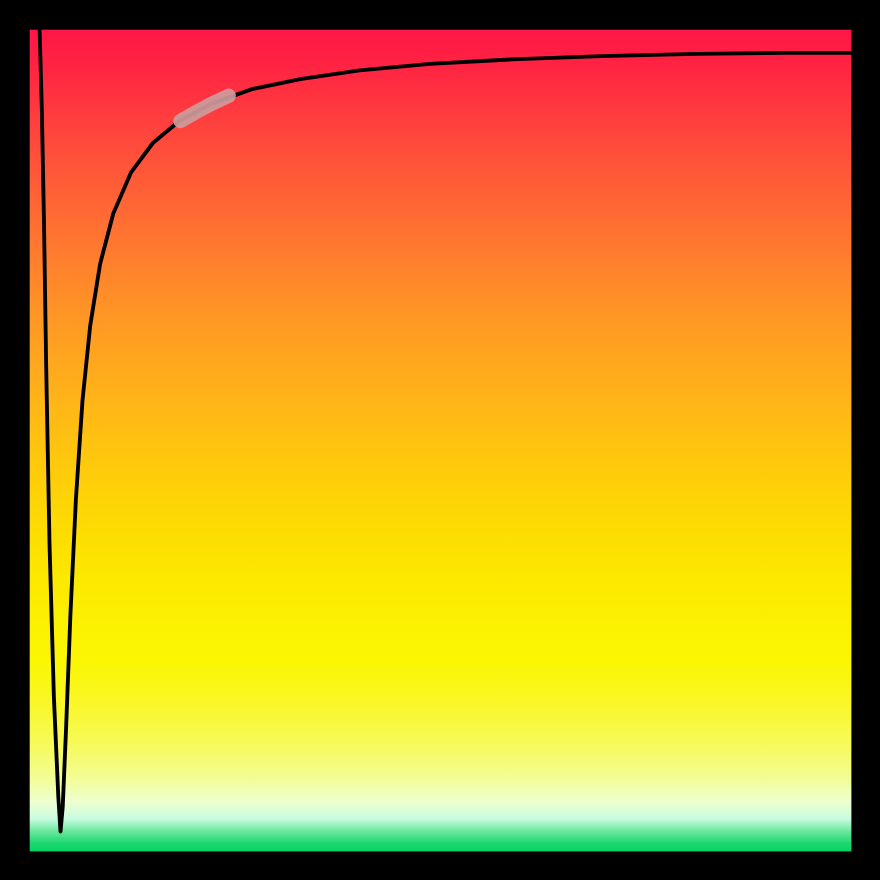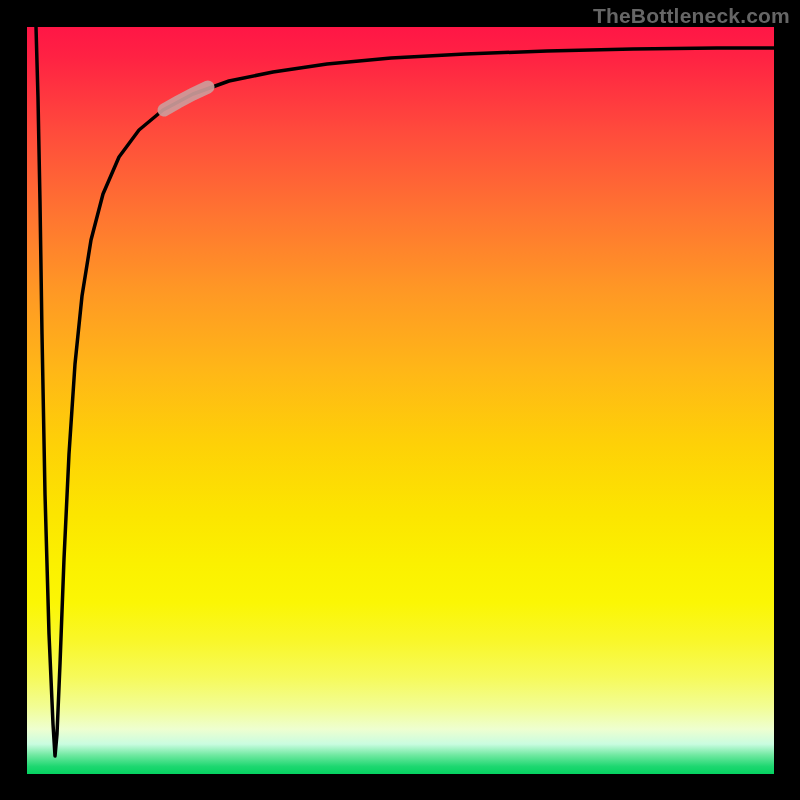--- a/index.html
+++ b/index.html
@@ -77,21 +77,20 @@
     stroke-linecap: round;
     opacity: 0.92;
   }
 </style>
 </head>
 <body>
 
 <div class="canvas">
   <div class="plot-area"></div>
 
-  <div class="watermark">TheBottleneck.com</div>
 
   <svg class="curve-svg" viewBox="0 0 800 800">
 
     <path class="curve-main" d="M 36 27
          L 38 98
          L 40 202
          L 42 334
          L 45 494
          L 49 634
          L 53 724

